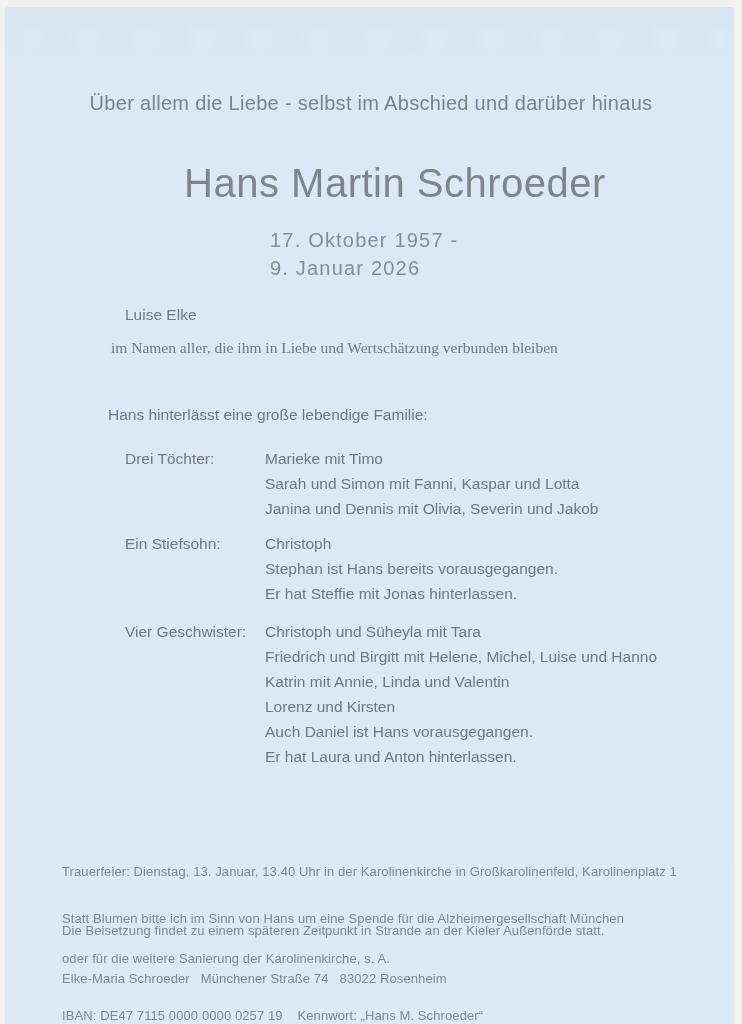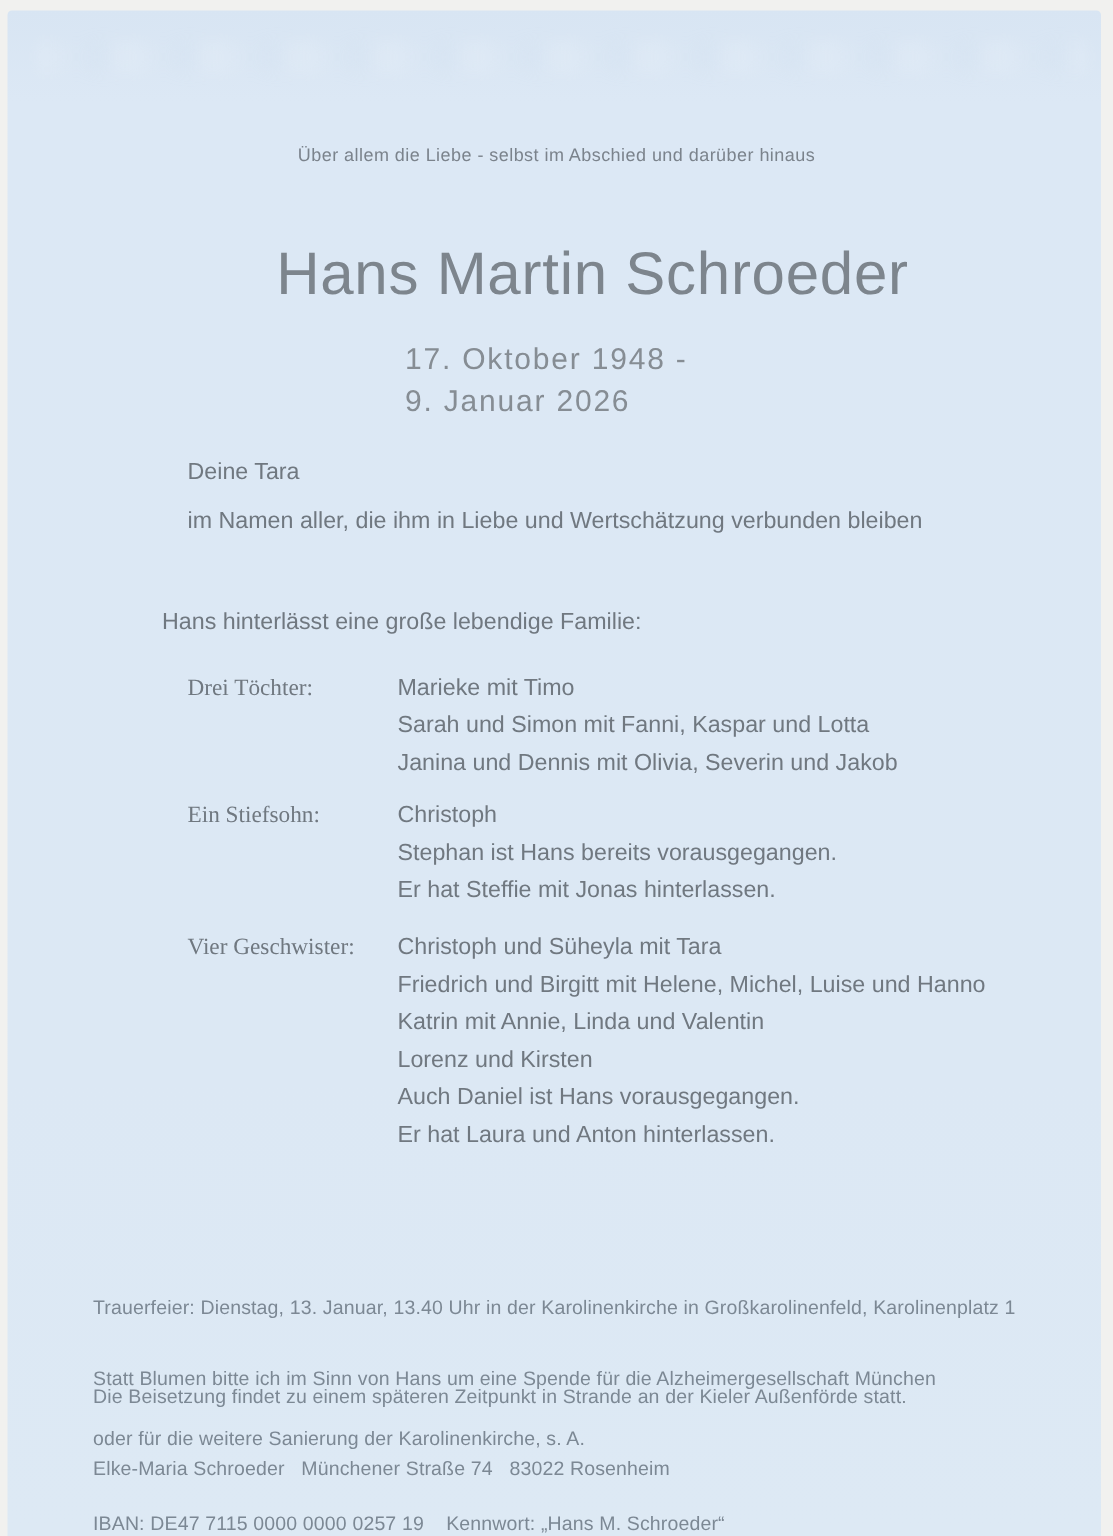--- a/index.html
+++ b/index.html
@@ -37,21 +37,21 @@
     filter: blur(5px);
     opacity: 0.5;
     pointer-events: none;
   }
   .quote {
     position: absolute;
     left: 0;
     top: 90px;
     width: 742px;
     text-align: center;
-    font-size: 12px;
+    font-size: 20px;
     line-height: 26px;
     letter-spacing: 0.3px;
     color: #7b838c;
   }
   .name {
     position: absolute;
     left: 0;
     top: 161px;
     width: 742px;
     text-align: center;
@@ -68,24 +68,24 @@
     font-size: 20px;
     line-height: 28px;
     letter-spacing: 1.2px;
     color: #868d94;
   }
   .body-text {
     color: #707880;
     font-size: 15.5px;
   }
   .mourner      { position: absolute; left: 125px; top: 306px; }
-  .mourner-sub  { position: absolute; left: 125px; top: 339px; }
+  .mourner-sub  { position: absolute; left: 111px; top: 339px; font-family: Liberation Serif, serif; }
   .family-intro { position: absolute; left: 108px; top: 406px; }
   .fam-group { position: absolute; left: 125px; }
-  .fam-group .fam-label { position: absolute; left: 0; top: 0; line-height: 25px; white-space: nowrap; font-family: Liberation Serif, serif; }
+  .fam-group .fam-label { position: absolute; left: 0; top: 0; line-height: 25px; white-space: nowrap; }
   .fam-group .fam-lines { position: absolute; left: 140px; top: 0; width: 480px; }
   .fam-line { line-height: 25px; white-space: nowrap; }
   #fam-group-0 { top: 446px; }
   #fam-group-1 { top: 531px; }
   #fam-group-2 { top: 619px; }
   .footer-par {
     position: absolute;
     left: 62px;
     width: 660px;
     font-size: 13px;
@@ -105,25 +105,25 @@
 
 <div class="sheet">
   <div class="artifact"></div>
 </div>
 
 <div class="quote">Über allem die Liebe - selbst im Abschied und darüber hinaus</div>
 
 <div class="name">Hans Martin Schroeder</div>
 
 <div class="dates">
-  <div>17. Oktober 1948 -</div>
+  <div>17. Oktober 1957 -</div>
   <div>9. Januar 2026</div>
 </div>
 
-<div class="body-text mourner">Deine Tara</div>
+<div class="body-text mourner">Luise Elke</div>
 <div class="body-text mourner-sub">im Namen aller, die ihm in Liebe und Wertschätzung verbunden bleiben</div>
 
 <div class="body-text family-intro">Hans hinterlässt eine große lebendige Familie:</div>
 
 <div class="body-text fam-group" id="fam-group-0">
   <div class="fam-label">Drei Töchter:</div>
   <div class="fam-lines">
     <div class="fam-line">Marieke mit Timo</div>
     <div class="fam-line">Sarah und Simon mit Fanni, Kaspar und Lotta</div>
     <div class="fam-line">Janina und Dennis mit Olivia, Severin und Jakob</div>

